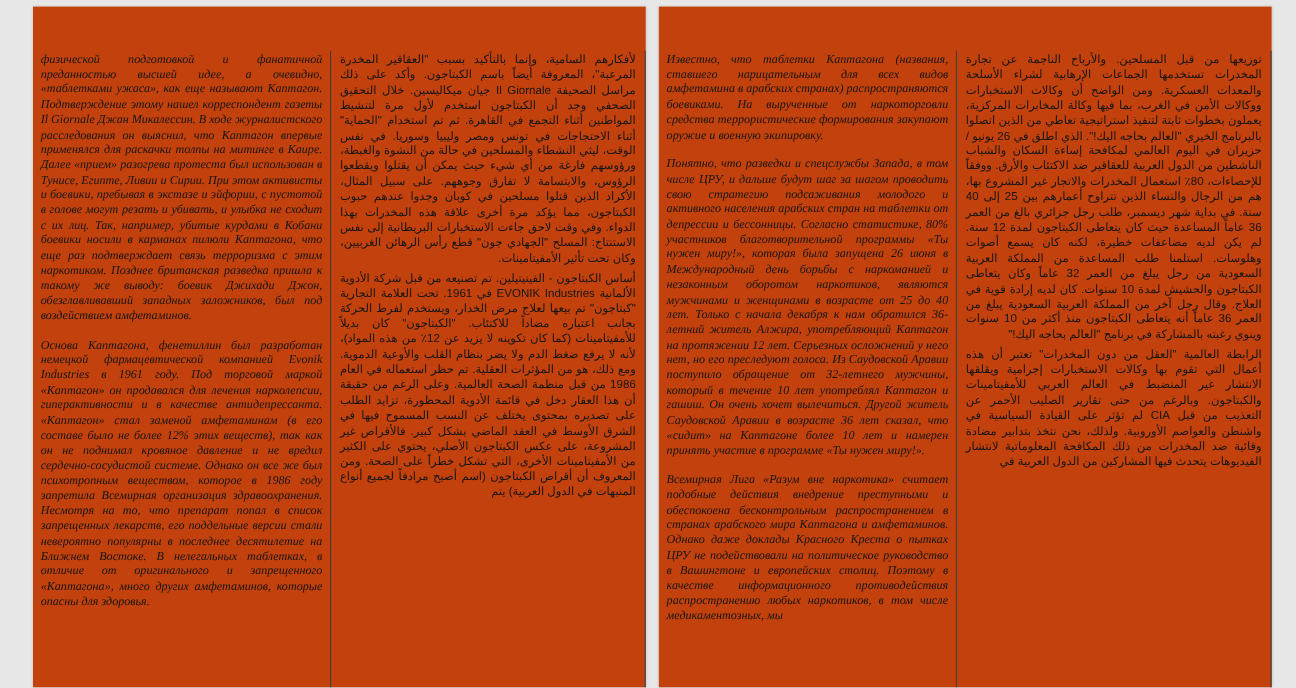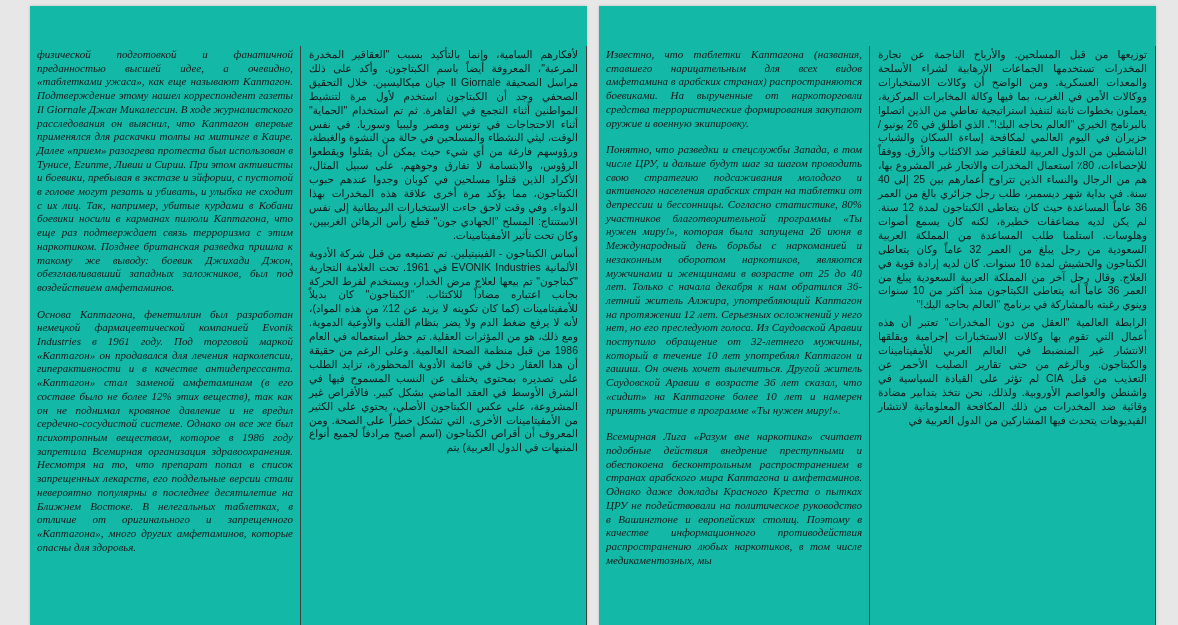--- a/index.html
+++ b/index.html
@@ -12,21 +12,21 @@
   .canvas {
     position: relative;
     width: 1178px;
     height: 625px;
     overflow: hidden;
   }
   .page {
     position: absolute;
     top: 6px;
     bottom: 0;
-    background: #14b8a6;
+    background: #c2410c;
     box-shadow: 0 0 3px rgba(0,0,0,0.18);
   }
   .page-1 { left: 30px;  width: 557px; }
   .page-2 { left: 599px; width: 557px; }
   .cols {
     position: absolute;
     top: 40px; left: 0; right: 0; bottom: 0;
     display: flex;
     align-items: stretch;
   }

